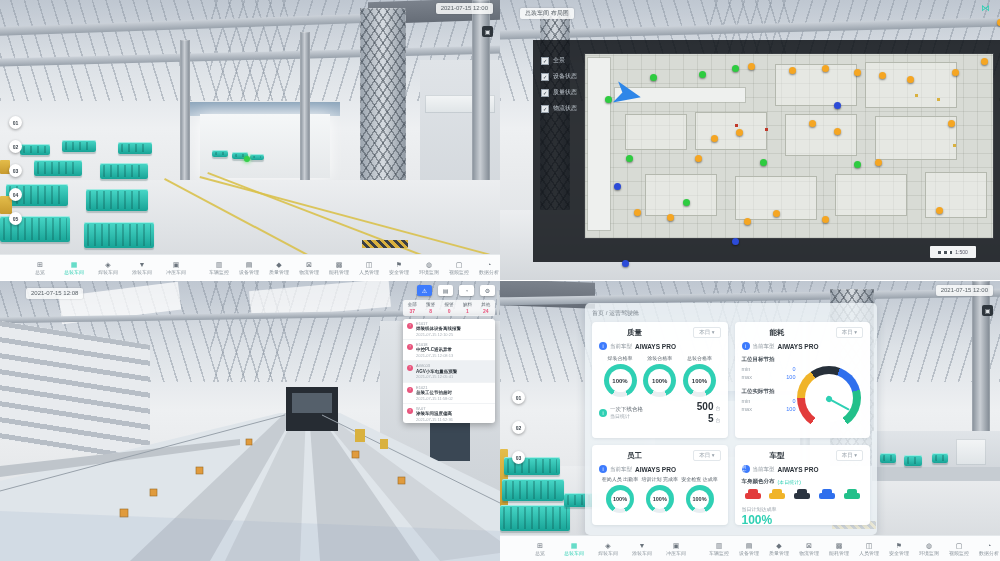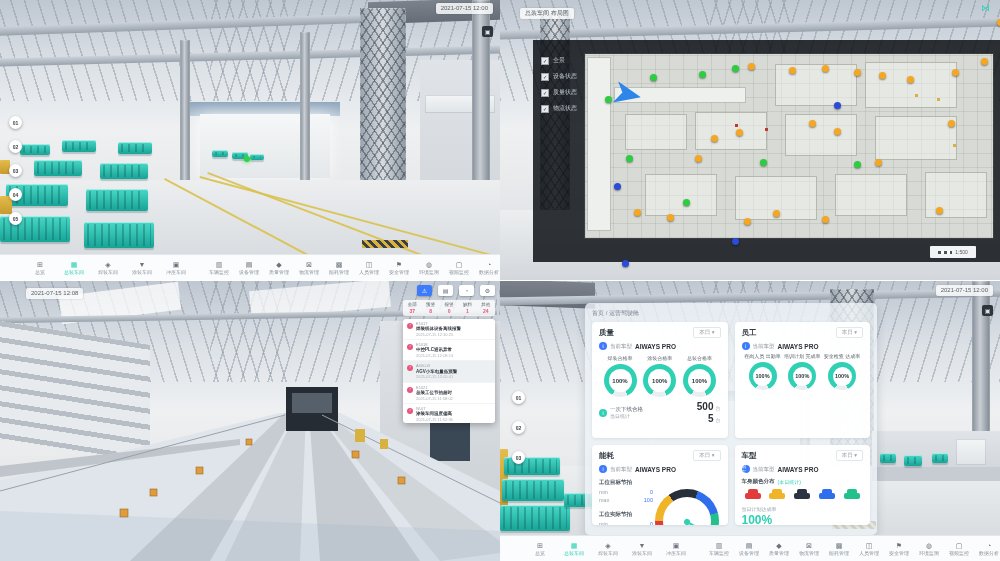--- a/index.html
+++ b/index.html
@@ -80,21 +80,21 @@
   .atime{font-size:4px;color:#aab1b8;}
   .scrollbar{position:absolute;right:1px;top:10px;width:2px;height:26px;background:#cdd3d8;border-radius:1px;z-index:13;}
   .plate{position:absolute;left:392px;top:229px;width:106px;height:22px;background:#fff;box-shadow:0 1px 3px rgba(0,0,0,.25);display:flex;align-items:center;justify-content:center;font-size:9.5px;letter-spacing:1px;color:#474f56;z-index:11;white-space:nowrap;}
 
   
   .dash{position:absolute;left:85px;top:22px;width:292px;height:232px;background:rgba(236,241,245,.82);border-radius:5px;box-shadow:0 3px 10px rgba(40,60,80,.2);padding:5px 7px;z-index:10;box-sizing:border-box;}
   .crumb{font-size:6px;color:#7c858d;margin:1px 0 4px;}
   .cards{display:grid;grid-template-columns:1fr 1fr;grid-template-rows:116px 80px;gap:7px;}
   .card{background:rgba(255,255,255,.96);border-radius:4px;padding:5px 7px;position:relative;box-shadow:0 1px 3px rgba(50,70,90,.1);overflow:hidden;}
   .chead{display:flex;justify-content:space-between;align-items:center;}
-  .ctitle{font-size:7.5px;font-weight:bold;color:#333b42;}
+  .ctitle{font-size:7.5px;font-weight:bold;color:#333b42;margin-left:28px;}
   .csel{font-size:5.5px;color:#98a2ab;border:1px solid #e2e7eb;border-radius:2px;padding:1px 5px;background:#fff;cursor:pointer;}
   .mrow{display:flex;align-items:center;gap:3px;margin-top:4px;}
   .micon{width:8px;height:8px;border-radius:50%;background:#3d7bfd;color:#fff;font-size:5px;display:flex;align-items:center;justify-content:center;flex:none;}
   .mlabel{font-size:5.5px;color:#8a939b;}
   .mname{font-size:6.5px;color:#2a3138;font-weight:bold;}
   .gauges{display:flex;justify-content:space-between;margin-top:5px;padding:0 2px;}
   .gcol{display:flex;flex-direction:column;align-items:center;gap:3px;width:38px;}
   .glabel{font-size:5px;color:#5b646c;text-align:center;line-height:1.25;}
   .donut{width:33px;height:33px;border-radius:50%;background:conic-gradient(from 210deg,#2fd0b4 0 305deg,#e8eef1 305deg 360deg);display:flex;align-items:center;justify-content:center;flex:none;}
   .donut>span{width:23px;height:23px;background:#fff;border-radius:50%;display:flex;align-items:center;justify-content:center;font-size:6px;color:#2f363d;font-weight:bold;}
@@ -548,55 +548,20 @@
                 <div class="stat">
                   <span class="v">5</span>
                   <span class="u">台</span>
                 </div>
               </div>
           </div>
         </div>
 
         <div class="card">
           <div class="chead">
-            <span class="ctitle">员工</span>
-            <span class="csel">本日 ▾</span>
-          </div>
-          <div class="mrow">
-            <span class="micon">i</span>
-            <span class="mlabel">当前车型</span>
-            <span class="mname">AIWAYS PRO</span>
-          </div>
-          <div class="gauges" style="margin-top:3px;">
-
-              <div class="gcol">
-                <span class="glabel">在岗人员 出勤率</span>
-                <div class="donut" style="width:28px;height:28px;">
-                  <span style="width:19px;height:19px;font-size:5.5px;">100%</span>
-                </div>
-              </div>
-
-              <div class="gcol">
-                <span class="glabel">培训计划 完成率</span>
-                <div class="donut" style="width:28px;height:28px;">
-                  <span style="width:19px;height:19px;font-size:5.5px;">100%</span>
-                </div>
-              </div>
-
-              <div class="gcol">
-                <span class="glabel">安全检查 达成率</span>
-                <div class="donut" style="width:28px;height:28px;">
-                  <span style="width:19px;height:19px;font-size:5.5px;">100%</span>
-                </div>
-              </div>
-            </div>
-        </div>
-
-        <div class="card">
-          <div class="chead">
             <span class="ctitle">能耗</span>
             <span class="csel">本日 ▾</span>
           </div>
           <div class="mrow">
             <span class="micon">i</span>
             <span class="mlabel">当前车型</span>
             <span class="mname">AIWAYS PRO</span>
           </div>
           <div class="egroups">
 
@@ -621,20 +586,55 @@
                 <div class="erow">
                   <span>max</span>
                   <span class="ev">100</span>
                 </div>
               </div>
             </div>
           <div class="gaugewrap">
             <div class="gauge"></div>
             <div class="needle"></div>
           </div>
+        </div>
+
+        <div class="card">
+          <div class="chead">
+            <span class="ctitle">员工</span>
+            <span class="csel">本日 ▾</span>
+          </div>
+          <div class="mrow">
+            <span class="micon">i</span>
+            <span class="mlabel">当前车型</span>
+            <span class="mname">AIWAYS PRO</span>
+          </div>
+          <div class="gauges" style="margin-top:3px;">
+
+              <div class="gcol">
+                <span class="glabel">在岗人员 出勤率</span>
+                <div class="donut" style="width:28px;height:28px;">
+                  <span style="width:19px;height:19px;font-size:5.5px;">100%</span>
+                </div>
+              </div>
+
+              <div class="gcol">
+                <span class="glabel">培训计划 完成率</span>
+                <div class="donut" style="width:28px;height:28px;">
+                  <span style="width:19px;height:19px;font-size:5.5px;">100%</span>
+                </div>
+              </div>
+
+              <div class="gcol">
+                <span class="glabel">安全检查 达成率</span>
+                <div class="donut" style="width:28px;height:28px;">
+                  <span style="width:19px;height:19px;font-size:5.5px;">100%</span>
+                </div>
+              </div>
+            </div>
         </div>
 
         <div class="card">
           <div class="chead">
             <span class="ctitle">车型</span>
             <span class="csel">本日 ▾</span>
           </div>
           <div class="mrow">
             <span class="micon">当前车型</span>
             <span class="mlabel">当前车型</span>

